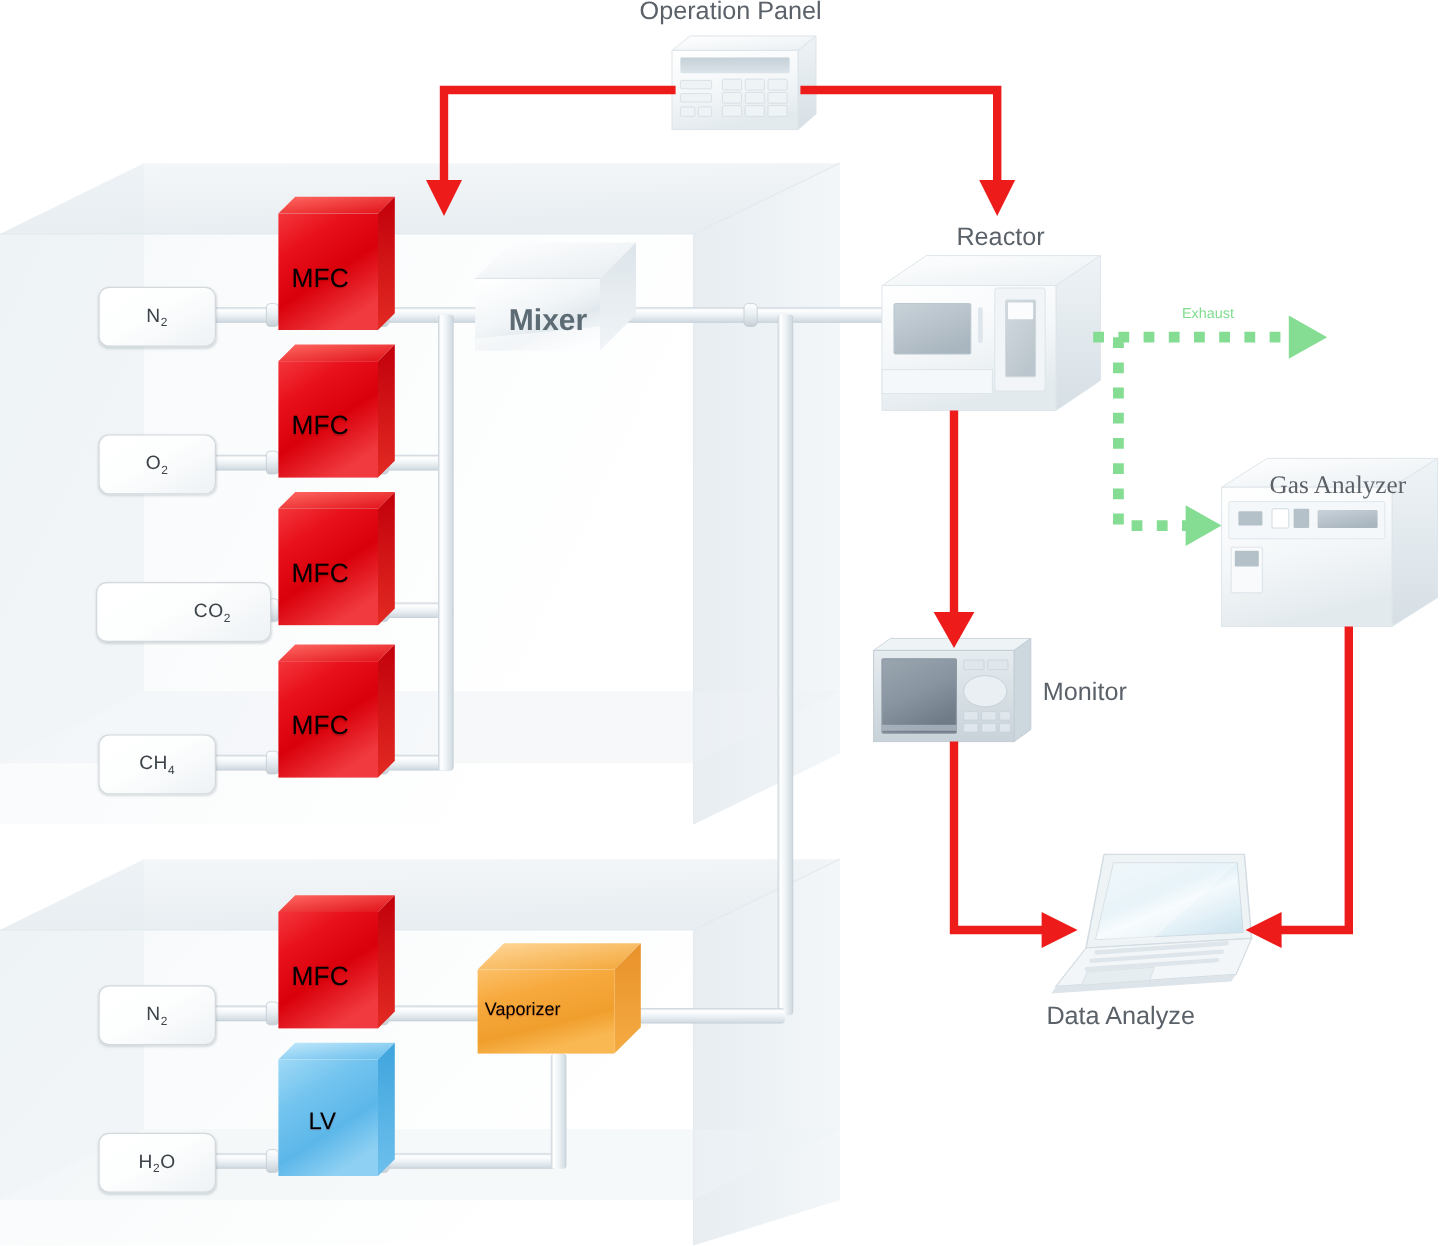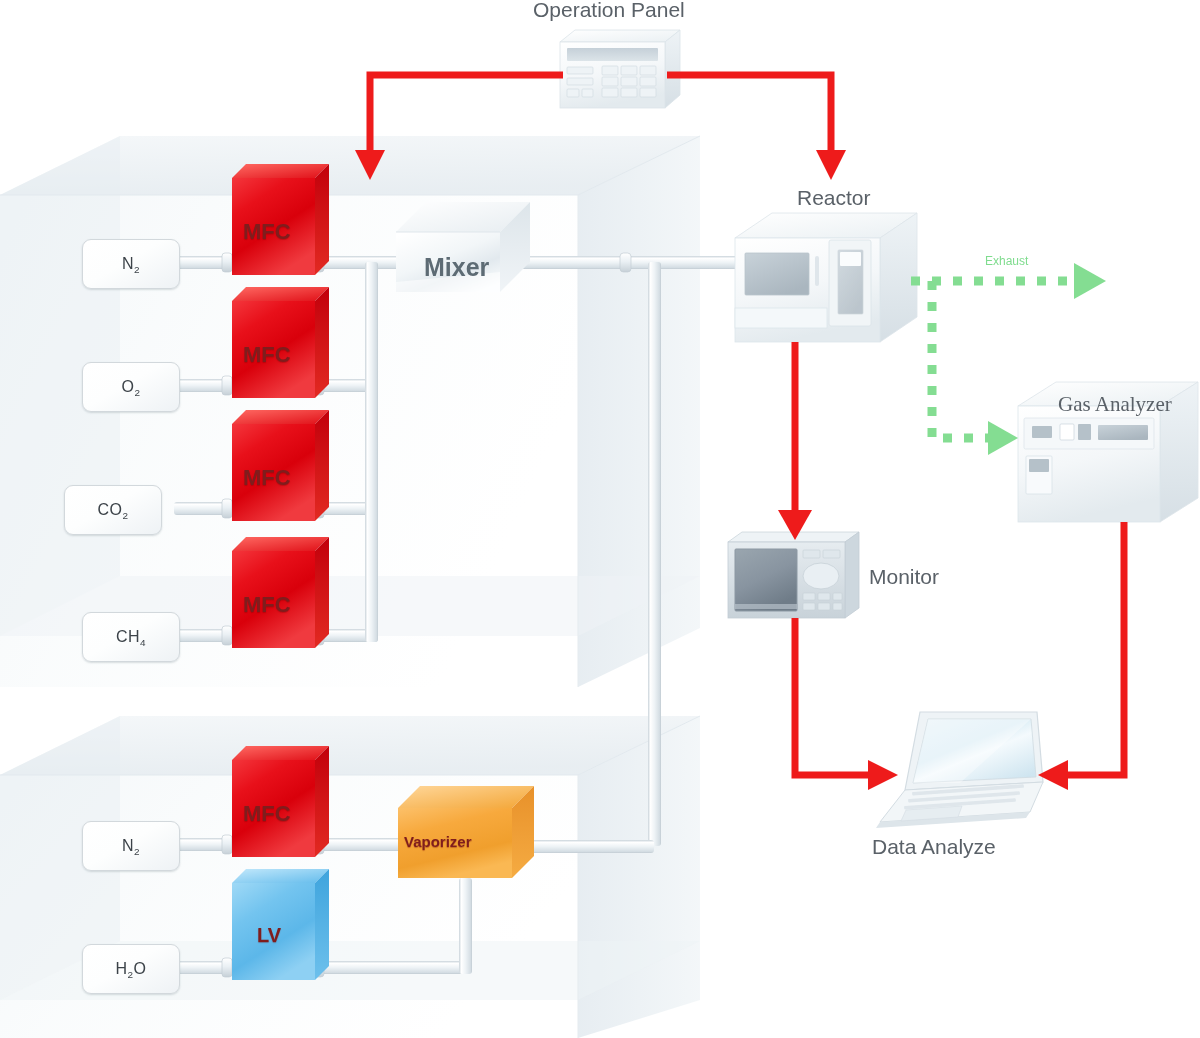--- a/index.html
+++ b/index.html
@@ -3,21 +3,21 @@
 <meta charset="utf-8">
 <style>
   html,body{margin:0;padding:0;background:#ffffff;}
   body{width:1200px;height:1038px;position:relative;overflow:hidden;
        font-family:"Liberation Sans","DejaVu Sans",sans-serif;}
   #stage{position:absolute;left:0;top:0;width:1200px;height:1038px;}
   svg.layer{position:absolute;left:0;top:0;width:1200px;height:1038px;overflow:visible;}
   .lbl{position:absolute;color:#545b62;white-space:nowrap;}
   .title-lbl{font-size:21px;color:#5a6168;}
   .exhaust-lbl{font-size:12px;color:#7fdc8e;}
-  .boxtext{position:absolute;color:#7f1d1d;font-weight:bold;white-space:nowrap;
+  .boxtext{position:absolute;color:#000000;font-weight:normal;white-space:nowrap;
            text-shadow:0 1px 1px rgba(120,0,0,.35);}
   .mixer-text{position:absolute;color:#5d6b74;font-weight:bold;font-size:25px;
               white-space:nowrap;}
   .gaslabel{position:absolute;display:flex;align-items:center;justify-content:center;
             border:1px solid #d2d8dc;border-radius:9px;
             background:linear-gradient(150deg,#ffffff 0%,#fdfefe 45%,#eef2f5 100%);
             box-shadow:0 1px 2px rgba(120,135,145,.28);
             color:#3c4349;font-size:16px;letter-spacing:.5px;}
   .gaslabel sub{font-size:0.62em;vertical-align:baseline;position:relative;top:4px;}
 </style>
@@ -149,21 +149,21 @@
       <rect x="313" y="958" width="11" height="19" rx="3.5" fill="url(#cuffG)" stroke="#c3cdd4" stroke-width="0.7"></rect>
     </g>
   </svg>
 
   <div class="gaslabel" style="left:82px;top:239px;width:96px;height:48px;">
     <span>N<sub>2</sub></span>
   </div>
   <div class="gaslabel" style="left:82px;top:362px;width:96px;height:48px;">
     <span>O<sub>2</sub></span>
   </div>
-  <div class="gaslabel" style="left:64px;top:485px;width:96px;height:48px;">
+  <div class="gaslabel" style="left:80px;top:485px;width:96px;height:48px;padding-left:48px;">
     <span>CO<sub>2</sub></span>
   </div>
   <div class="gaslabel" style="left:82px;top:612px;width:96px;height:48px;">
     <span>CH<sub>4</sub></span>
   </div>
   <div class="gaslabel" style="left:82px;top:821px;width:96px;height:48px;">
     <span>N<sub>2</sub></span>
   </div>
   <div class="gaslabel" style="left:82px;top:944px;width:96px;height:48px;">
     <span>H<sub>2</sub>O</span>

